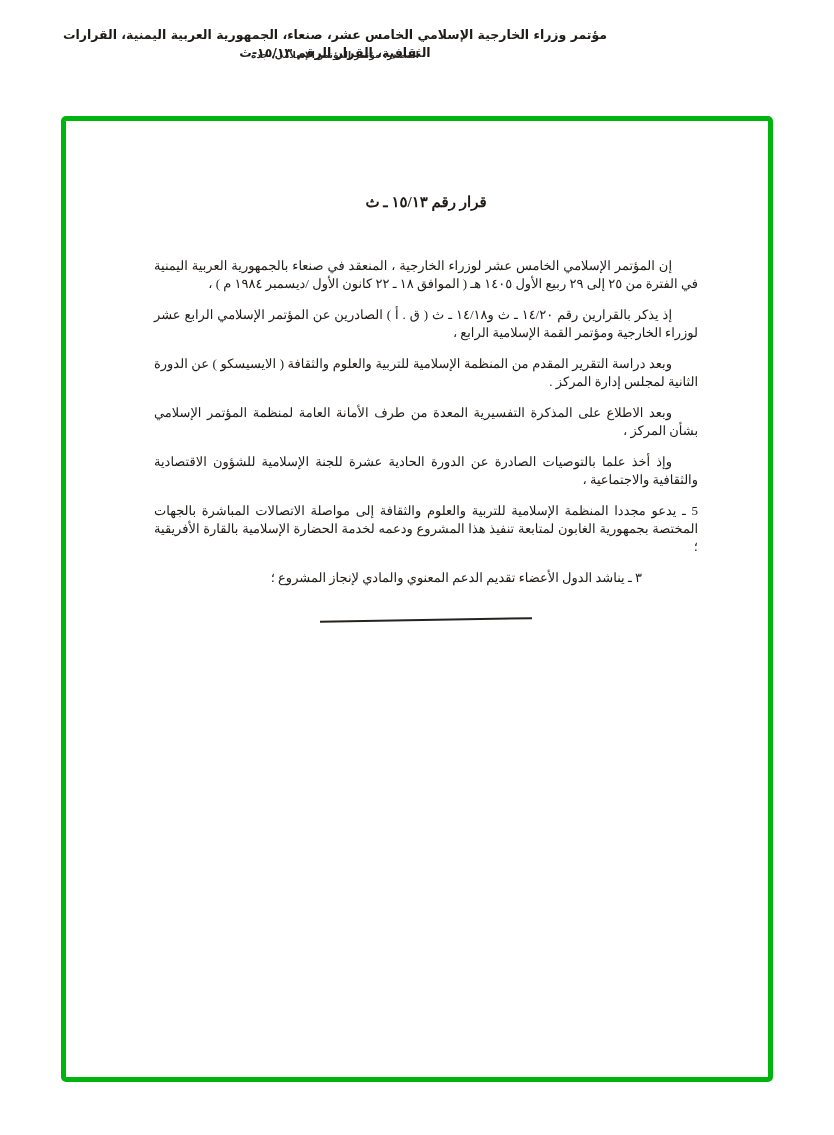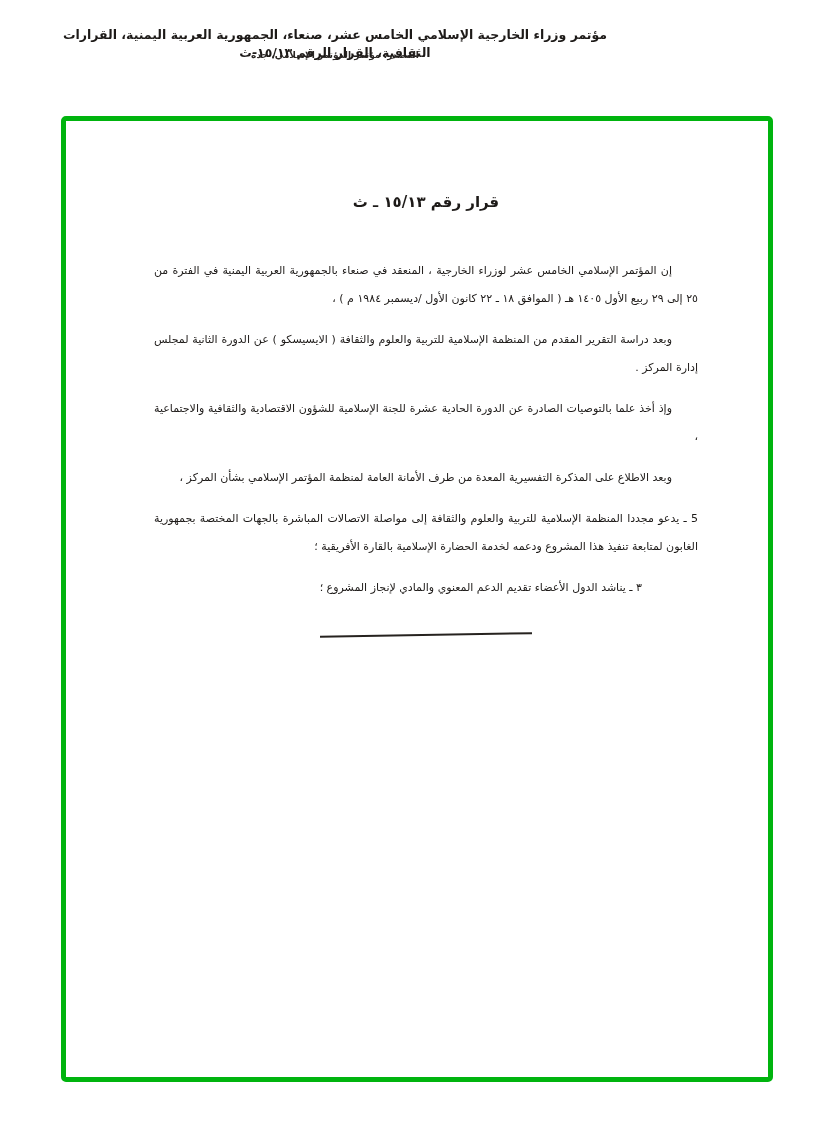--- a/index.html
+++ b/index.html
@@ -29,31 +29,32 @@
   }
 
   .frame {
     position: absolute;
     left: 61px; top: 116px;
     width: 712px; height: 966px;
     border: 5px solid #00b40e;
     border-radius: 5px;
     background: #ffffff;
     padding: 66px 70px 0 88px;
+    font-family: Liberation Serif, serif;
   }
 
   .title-block {
     text-align: center;
     font-weight: bold;
     font-size: 15px;
     line-height: 30px;
     margin-bottom: 40px;
   }
 
-  .body-text { font-size: 11px; line-height: 28px; text-align: justify; }
+  .body-text { font-size: 13px; line-height: 18px; text-align: justify; }
 
   .para {
     text-indent: 26px;
     margin-bottom: 13px;
   }
   .item {
     margin-bottom: 13px;
   }
   .item-indent {
     padding-right: 56px;
@@ -76,23 +77,24 @@
   <div class="source-line">المصدر:  مؤتمر المؤتمر الإسلامي، جدة</div>
 
   <div class="frame" style="border-color: rgb(0, 180, 14);">
 
     <div class="title-block">
       <div>قرار رقم ١٥/١٣ ـ ث</div>
     </div>
 
     <div class="body-text">
       <p class="para">إن المؤتمر الإسلامي الخامس عشر لوزراء الخارجية ، المنعقد في صنعاء بالجمهورية العربية اليمنية في الفترة من ٢٥ إلى ٢٩ ربيع الأول ١٤٠٥ هـ ( الموافق ١٨ ـ ٢٢ كانون الأول /ديسمبر ١٩٨٤ م ) ،</p>
+      <p class="para">إذ يذكر بالقرارين رقم ١٤/٢٠ ـ ث و١٤/١٨ ـ ث ( ق . أ ) الصادرين عن المؤتمر الإسلامي الرابع عشر لوزراء الخارجية ومؤتمر القمة الإسلامية الرابع ،</p>
       <p class="para">وبعد دراسة التقرير المقدم من المنظمة الإسلامية للتربية والعلوم والثقافة ( الايسيسكو ) عن الدورة الثانية لمجلس إدارة المركز .</p>
+      <p class="para">وبعد الاطلاع على المذكرة التفسيرية المعدة من طرف الأمانة العامة لمنظمة المؤتمر الإسلامي بشأن المركز ،</p>
       <p class="para">وإذ أخذ علما بالتوصيات الصادرة عن الدورة الحادية عشرة للجنة الإسلامية للشؤون الاقتصادية والثقافية والاجتماعية ،</p>
-      <p class="para">وبعد الاطلاع على المذكرة التفسيرية المعدة من طرف الأمانة العامة لمنظمة المؤتمر الإسلامي بشأن المركز ،</p>
 
       <p class="item">5 ـ يدعو مجددا المنظمة الإسلامية للتربية والعلوم والثقافة إلى مواصلة الاتصالات المباشرة بالجهات المختصة بجمهورية الغابون لمتابعة تنفيذ هذا المشروع ودعمه لخدمة الحضارة الإسلامية بالقارة الأفريقية ؛</p>
       <p class="item item-indent">٣ ـ يناشد الدول الأعضاء تقديم الدعم المعنوي والمادي لإنجاز المشروع ؛</p>
     </div>
 
     <div class="bottom-rule"></div>
 
   </div>
 
 </div>

